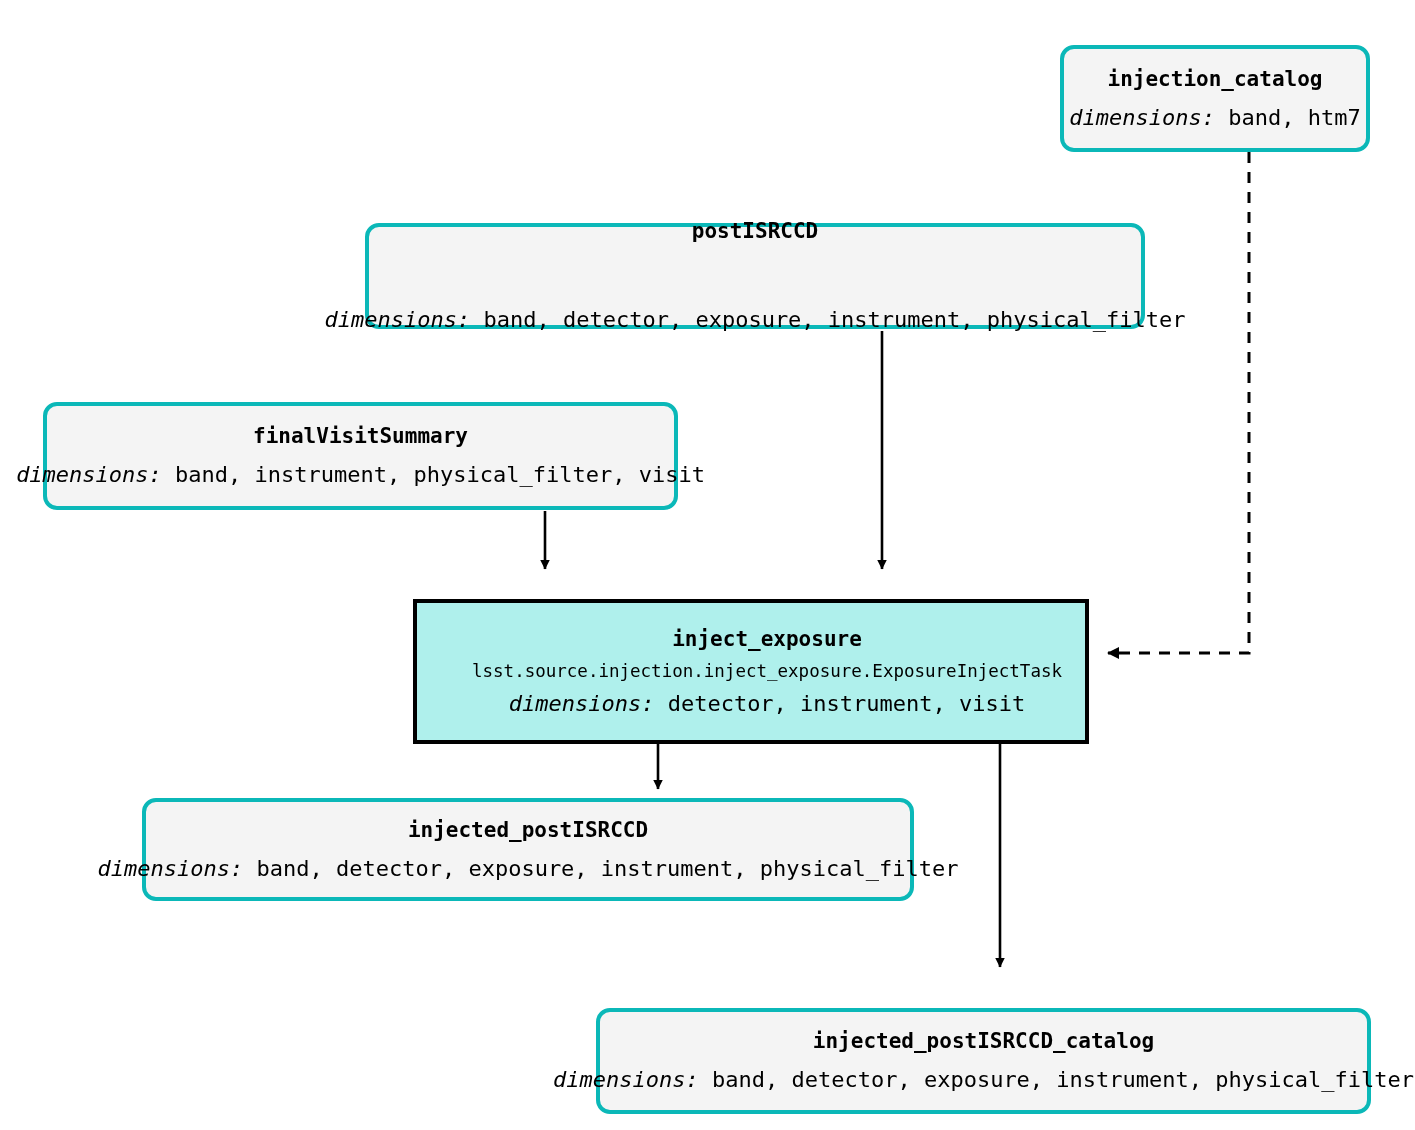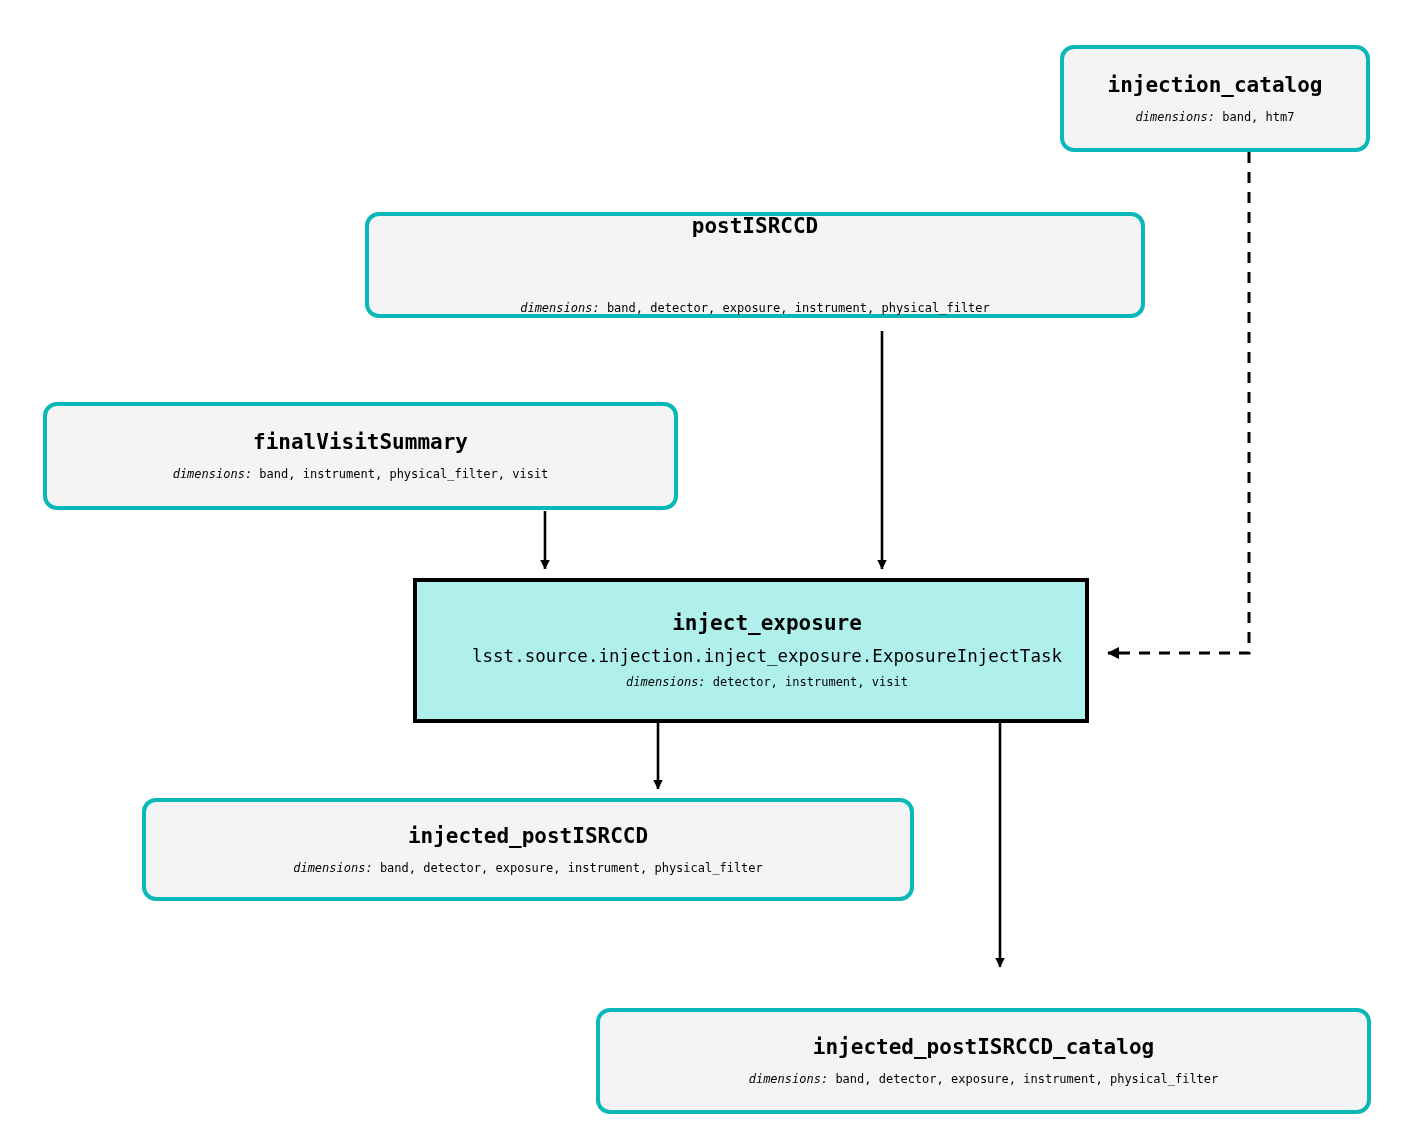--- a/index.html
+++ b/index.html
@@ -48,21 +48,21 @@
   }
   .node-title {
     font-weight: bold;
     font-size: 21px;
     color: #000000;
     line-height: 1.15;
     letter-spacing: 0px;
     white-space: nowrap;
   }
   .node-sub {
-    font-size: 12px;
+    font-size: 22px;
     color: #000000;
     line-height: 1.15;
     white-space: nowrap;
   }
   .node-class {
     font-size: 17.5px;
     color: #000000;
     line-height: 1.15;
     white-space: nowrap;
     text-align: right;
@@ -101,39 +101,39 @@
 
   <div class="node dataset" style="left:1060px; top:45px; width:310px; height:107px;">
     <div class="node-title">injection_catalog</div>
     <div class="gap-sm"></div>
     <div class="node-sub">
       <span class="dim-label">dimensions: </span>
       <span>band, htm7</span>
     </div>
   </div>
 
-  <div class="node dataset" style="left:365px; top:212px; width:780px; height:106px;gap:32px;">
+  <div class="node dataset" style="left:365px; top:223px; width:780px; height:106px;gap:32px;">
     <div class="node-title">postISRCCD</div>
     <div class="gap-sm"></div>
     <div class="node-sub">
       <span class="dim-label">dimensions: </span>
       <span>band, detector, exposure, instrument, physical_filter</span>
     </div>
   </div>
 
   <div class="node dataset" style="left:43px; top:402px; width:635px; height:108px;">
     <div class="node-title">finalVisitSummary</div>
     <div class="gap-sm"></div>
     <div class="node-sub">
       <span class="dim-label">dimensions: </span>
       <span>band, instrument, physical_filter, visit</span>
     </div>
   </div>
 
-  <div class="node task" style="left:413px; top:578px; width:676px; height:145px;padding-left:32px;">
+  <div class="node task" style="left:413px; top:599px; width:676px; height:145px;padding-left:32px;">
     <div class="node-title">inject_exposure</div>
     <div class="gap-xs"></div>
     <div class="node-class">lsst.source.injection.inject_exposure.ExposureInjectTask</div>
     <div class="gap-xs"></div>
     <div class="node-sub">
       <span class="dim-label">dimensions: </span>
       <span>detector, instrument, visit</span>
     </div>
   </div>
 

